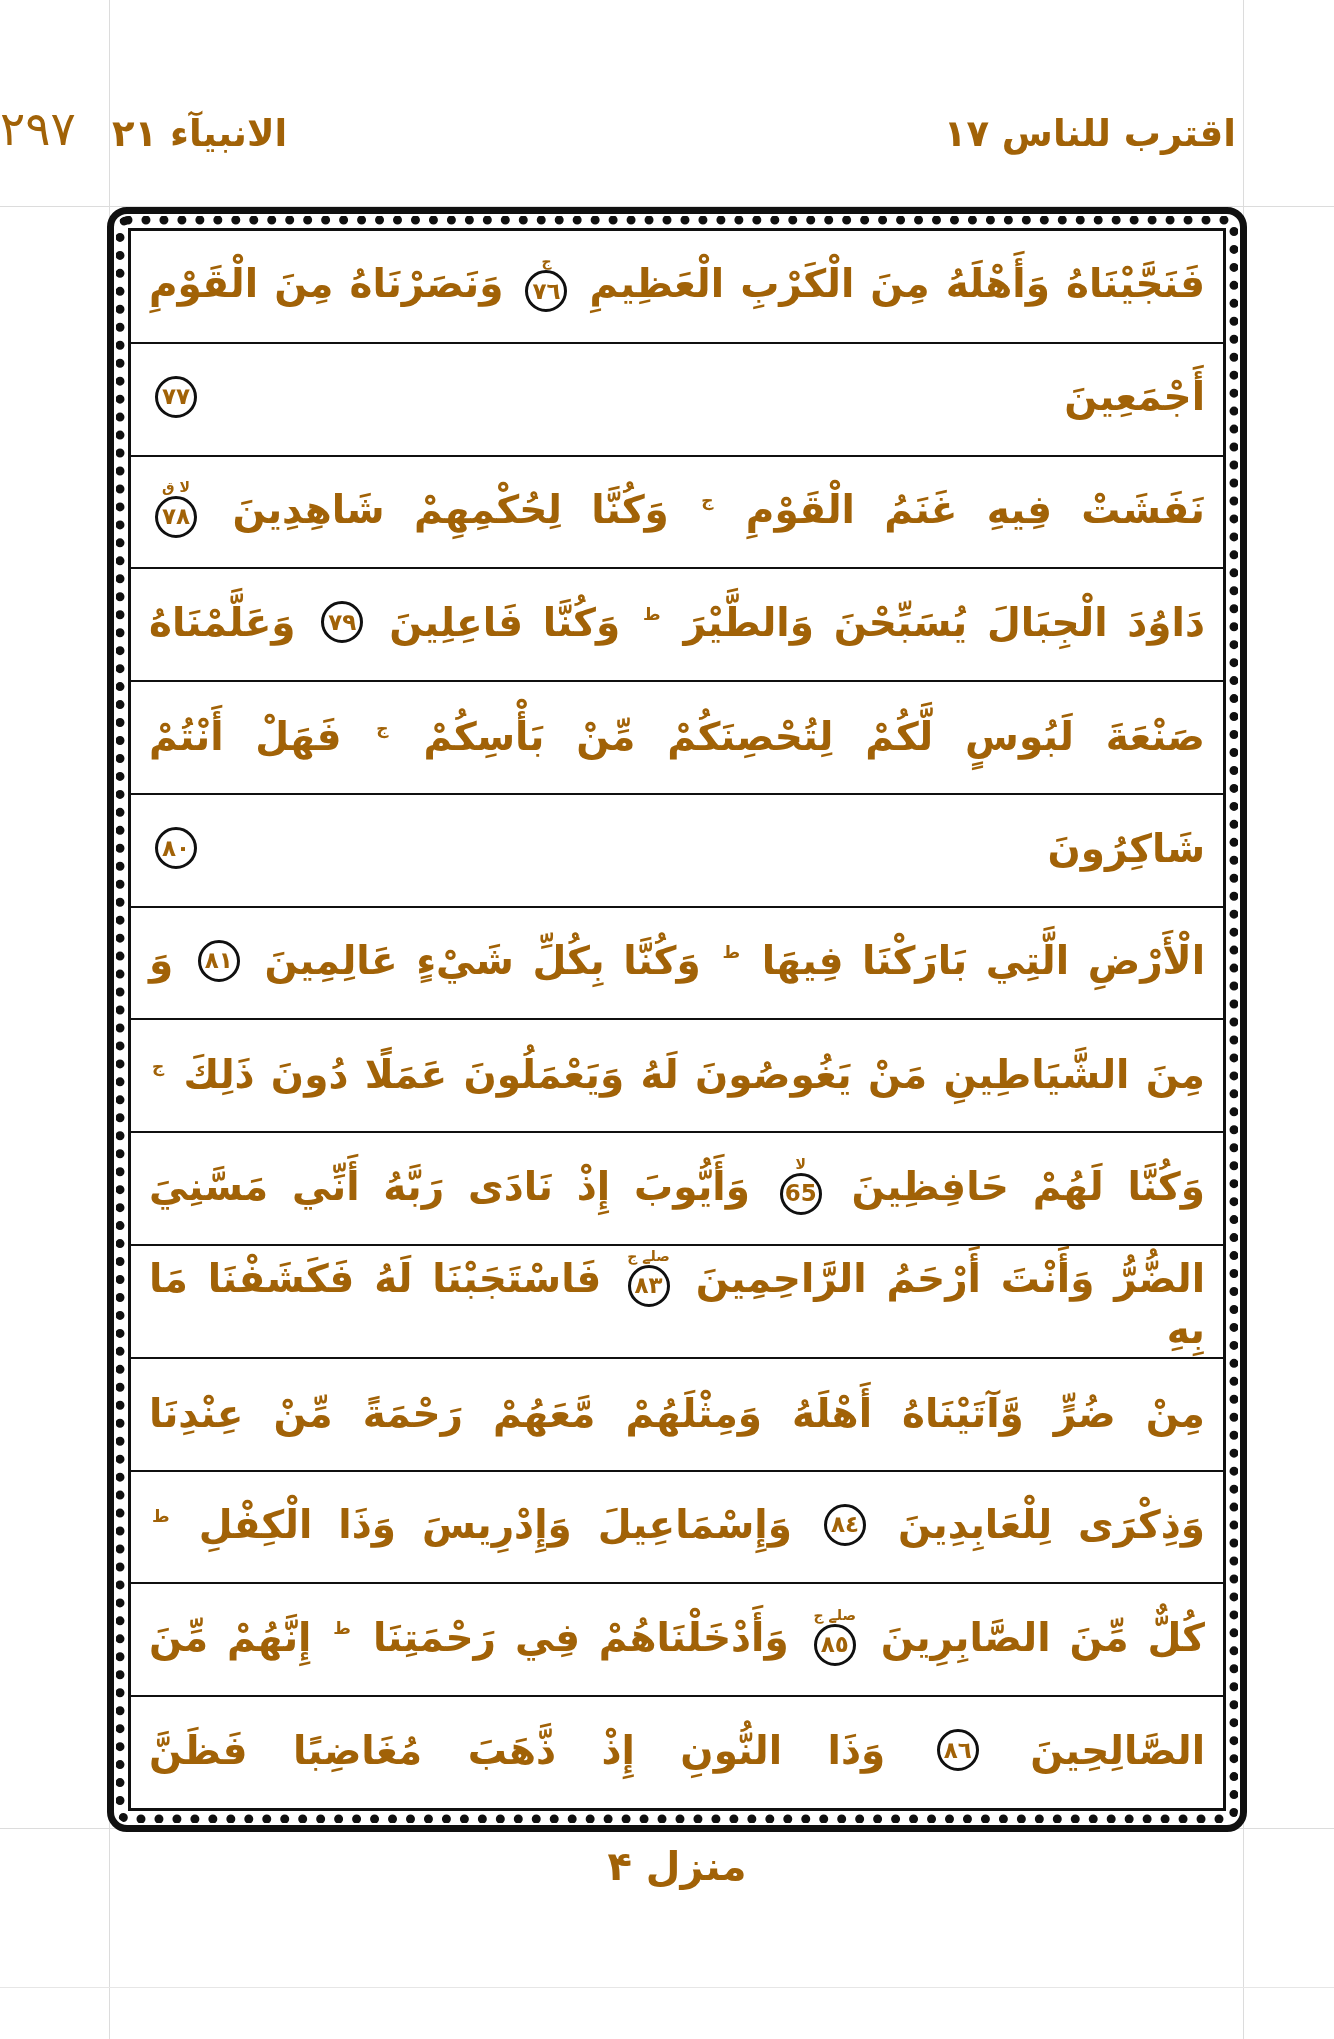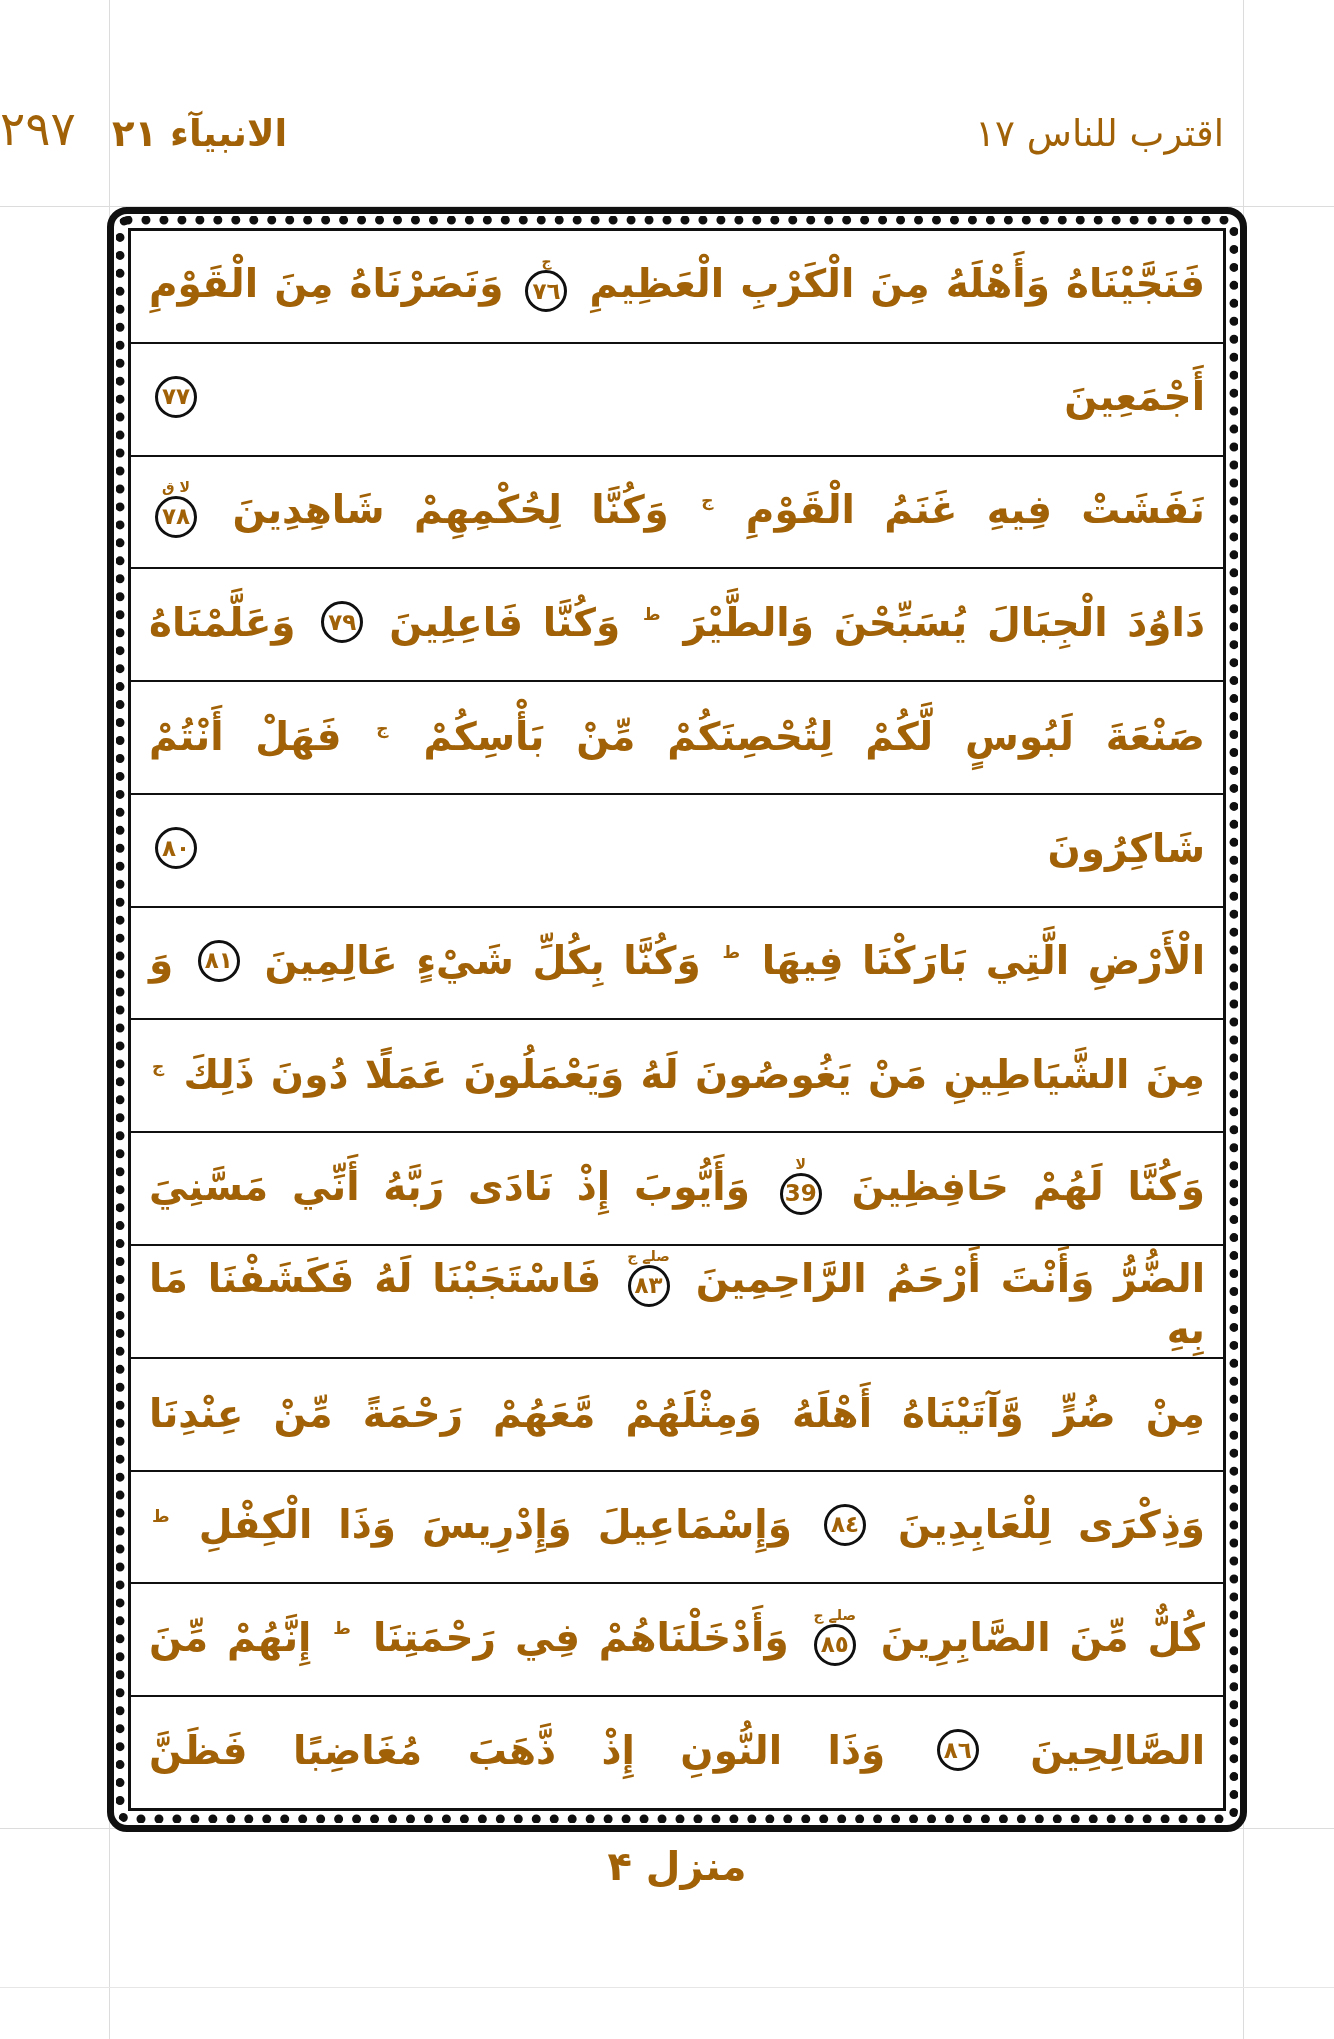--- a/index.html
+++ b/index.html
@@ -15,21 +15,21 @@
   .hairline{position:absolute;background:#dcdcdc;z-index:1;}
   .hv-left{left:109px;top:0;width:1px;height:2039px;}
   .hv-right{left:1243px;top:0;width:1px;height:2039px;}
   .hh-top{left:0;top:206px;width:1334px;height:1px;}
   .hh-bottom{left:0;top:1828px;width:1334px;height:1px;}
   .hh-page-bottom{left:0;top:1987px;width:1334px;height:1px;background:#e6e6e6;}
 
   
   .hdr-surah{position:absolute;top:112px;left:112px;font-size:37px;font-weight:700;direction:rtl;z-index:3;}
   .hdr-page{position:absolute;top:101px;left:0;width:1058px;text-align:left;font-size:47px;font-weight:400;z-index:3;}
-  .hdr-juz{position:absolute;top:112px;right:110px;font-size:37px;font-weight:400;direction:rtl;z-index:3;}
+  .hdr-juz{position:absolute;top:112px;right:98px;font-size:37px;font-weight:700;direction:rtl;z-index:3;}
 
   
   .frame{
     position:absolute;left:107px;top:207px;width:1140px;height:1625px;
     box-sizing:border-box;background:#ffffff;z-index:2;
     border:7px solid #101010;border-radius:20px;padding:2px;
   }
   .frame-bead{
     height:100%;box-sizing:border-box;
     border:9px dotted #101010;border-radius:12px;padding:3px;
@@ -128,21 +128,21 @@
             <div class="row-text"><span>الْأَرْضِ الَّتِي بَارَكْنَا فِيهَا</span> <span class="waqf">ط</span> <span>وَكُنَّا بِكُلِّ شَيْءٍ عَالِمِينَ</span> <span class="ayah">
                 <span class="circ">٨١</span>
               </span> <span>وَ</span></div>
           </div>
           <div class="row">
             <div class="row-text"><span>مِنَ الشَّيَاطِينِ مَنْ يَغُوصُونَ لَهُ وَيَعْمَلُونَ عَمَلًا دُونَ ذَلِكَ</span> <span class="waqf">ج</span></div>
           </div>
           <div class="row">
             <div class="row-text"><span>وَكُنَّا لَهُمْ حَافِظِينَ</span> <span class="ayah">
                 <span class="amark">لا</span>
-                <span class="circ">39</span>
+                <span class="circ">65</span>
               </span> <span>وَأَيُّوبَ إِذْ نَادَى رَبَّهُ أَنِّي مَسَّنِيَ</span></div>
           </div>
           <div class="row">
             <div class="row-text"><span>الضُّرُّ وَأَنْتَ أَرْحَمُ الرَّاحِمِينَ</span> <span class="ayah">
                 <span class="amark">صلے ج</span>
                 <span class="circ">٨٣</span>
               </span> <span>فَاسْتَجَبْنَا لَهُ فَكَشَفْنَا مَا بِهِ</span></div>
           </div>
           <div class="row">
             <div class="row-text"><span>مِنْ ضُرٍّ وَّآتَيْنَاهُ أَهْلَهُ وَمِثْلَهُمْ مَّعَهُمْ رَحْمَةً مِّنْ عِنْدِنَا</span></div>

